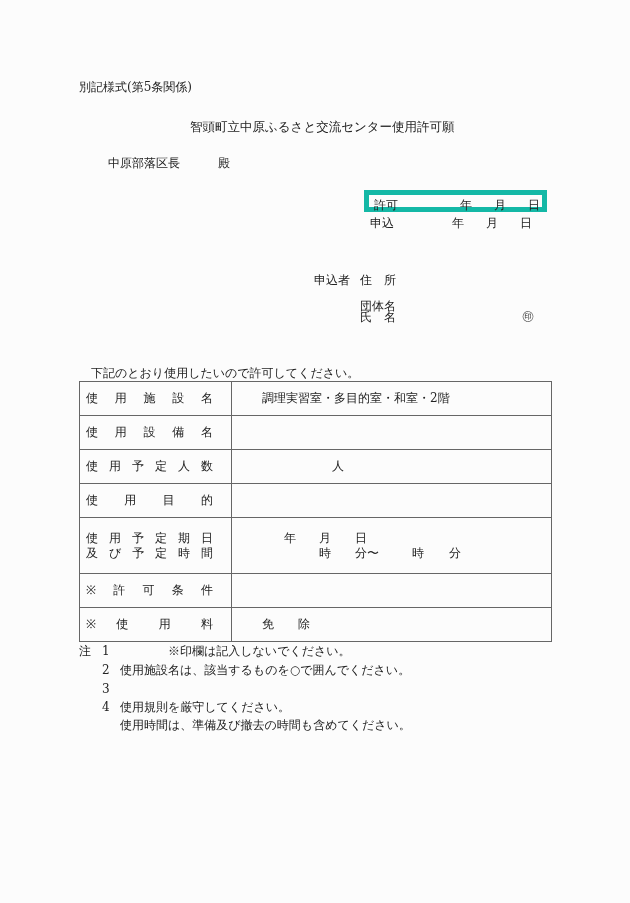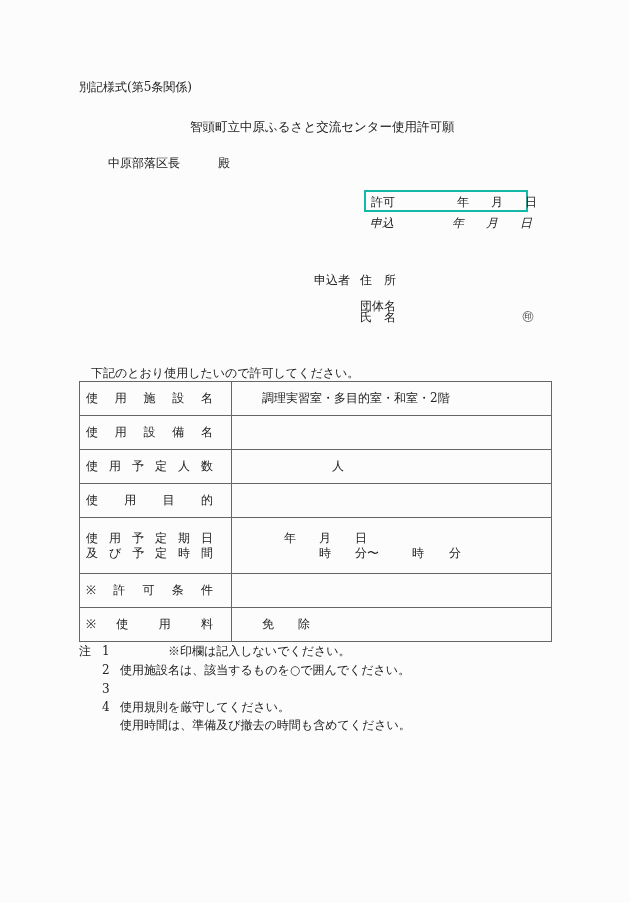--- a/index.html
+++ b/index.html
@@ -20,22 +20,22 @@
 
   #form-ref { left: 79px; top: 81px; }
   #doc-title { left: 190px; top: 121px; font-size: 12.5px; text-align: right; }
   #addressee { left: 92px; top: 157px; margin-left: 16px; }
   #addressee-honorific { left: 218px; top: 157px; }
 
   
   #permit-box {
     position: absolute;
     left: 364px; top: 190px;
-    width: 164px; height: 22px;
-    border: 2px solid #14b8a6;
+    width: 183px; height: 22px;
+    border: 5px solid #14b8a6;
     box-sizing: border-box;
   }
   .date-row { position: absolute; height: 14px; }
   .date-row span { position: absolute; top: 0; line-height: 1; }
 
   
   #applicant-label { left: 314px; top: 274px; }
   #addr-label { left: 360px; top: 274px; }
   #group-label { left: 360px; top: 292px; margin-top: 8px; }
   #name-label { left: 360px; top: 311px; }
@@ -80,21 +80,21 @@
 <div class="abs" id="addressee-honorific">殿</div>
 
 <div id="permit-box">
   <div class="date-row" style="left:5px; top:4px; width:170px;">
     <span style="left:0;">許可</span>
     <span style="left:86px;">年</span>
     <span style="left:120px;">月</span>
     <span style="left:154px;">日</span>
   </div>
 </div>
-<div class="date-row" style="left:370px; top:217px; width:170px;font-style:italic;">
+<div class="date-row" style="left:370px; top:217px; width:170px;">
   <span style="left:0;">申込</span>
   <span style="left:82px;">年</span>
   <span style="left:116px;">月</span>
   <span style="left:150px;">日</span>
 </div>
 
 <div class="abs" id="applicant-label">申込者</div>
 <div class="abs" id="addr-label">住　所</div>
 <div class="abs" id="group-label">団体名</div>
 <div class="abs" id="name-label">氏　名</div>

